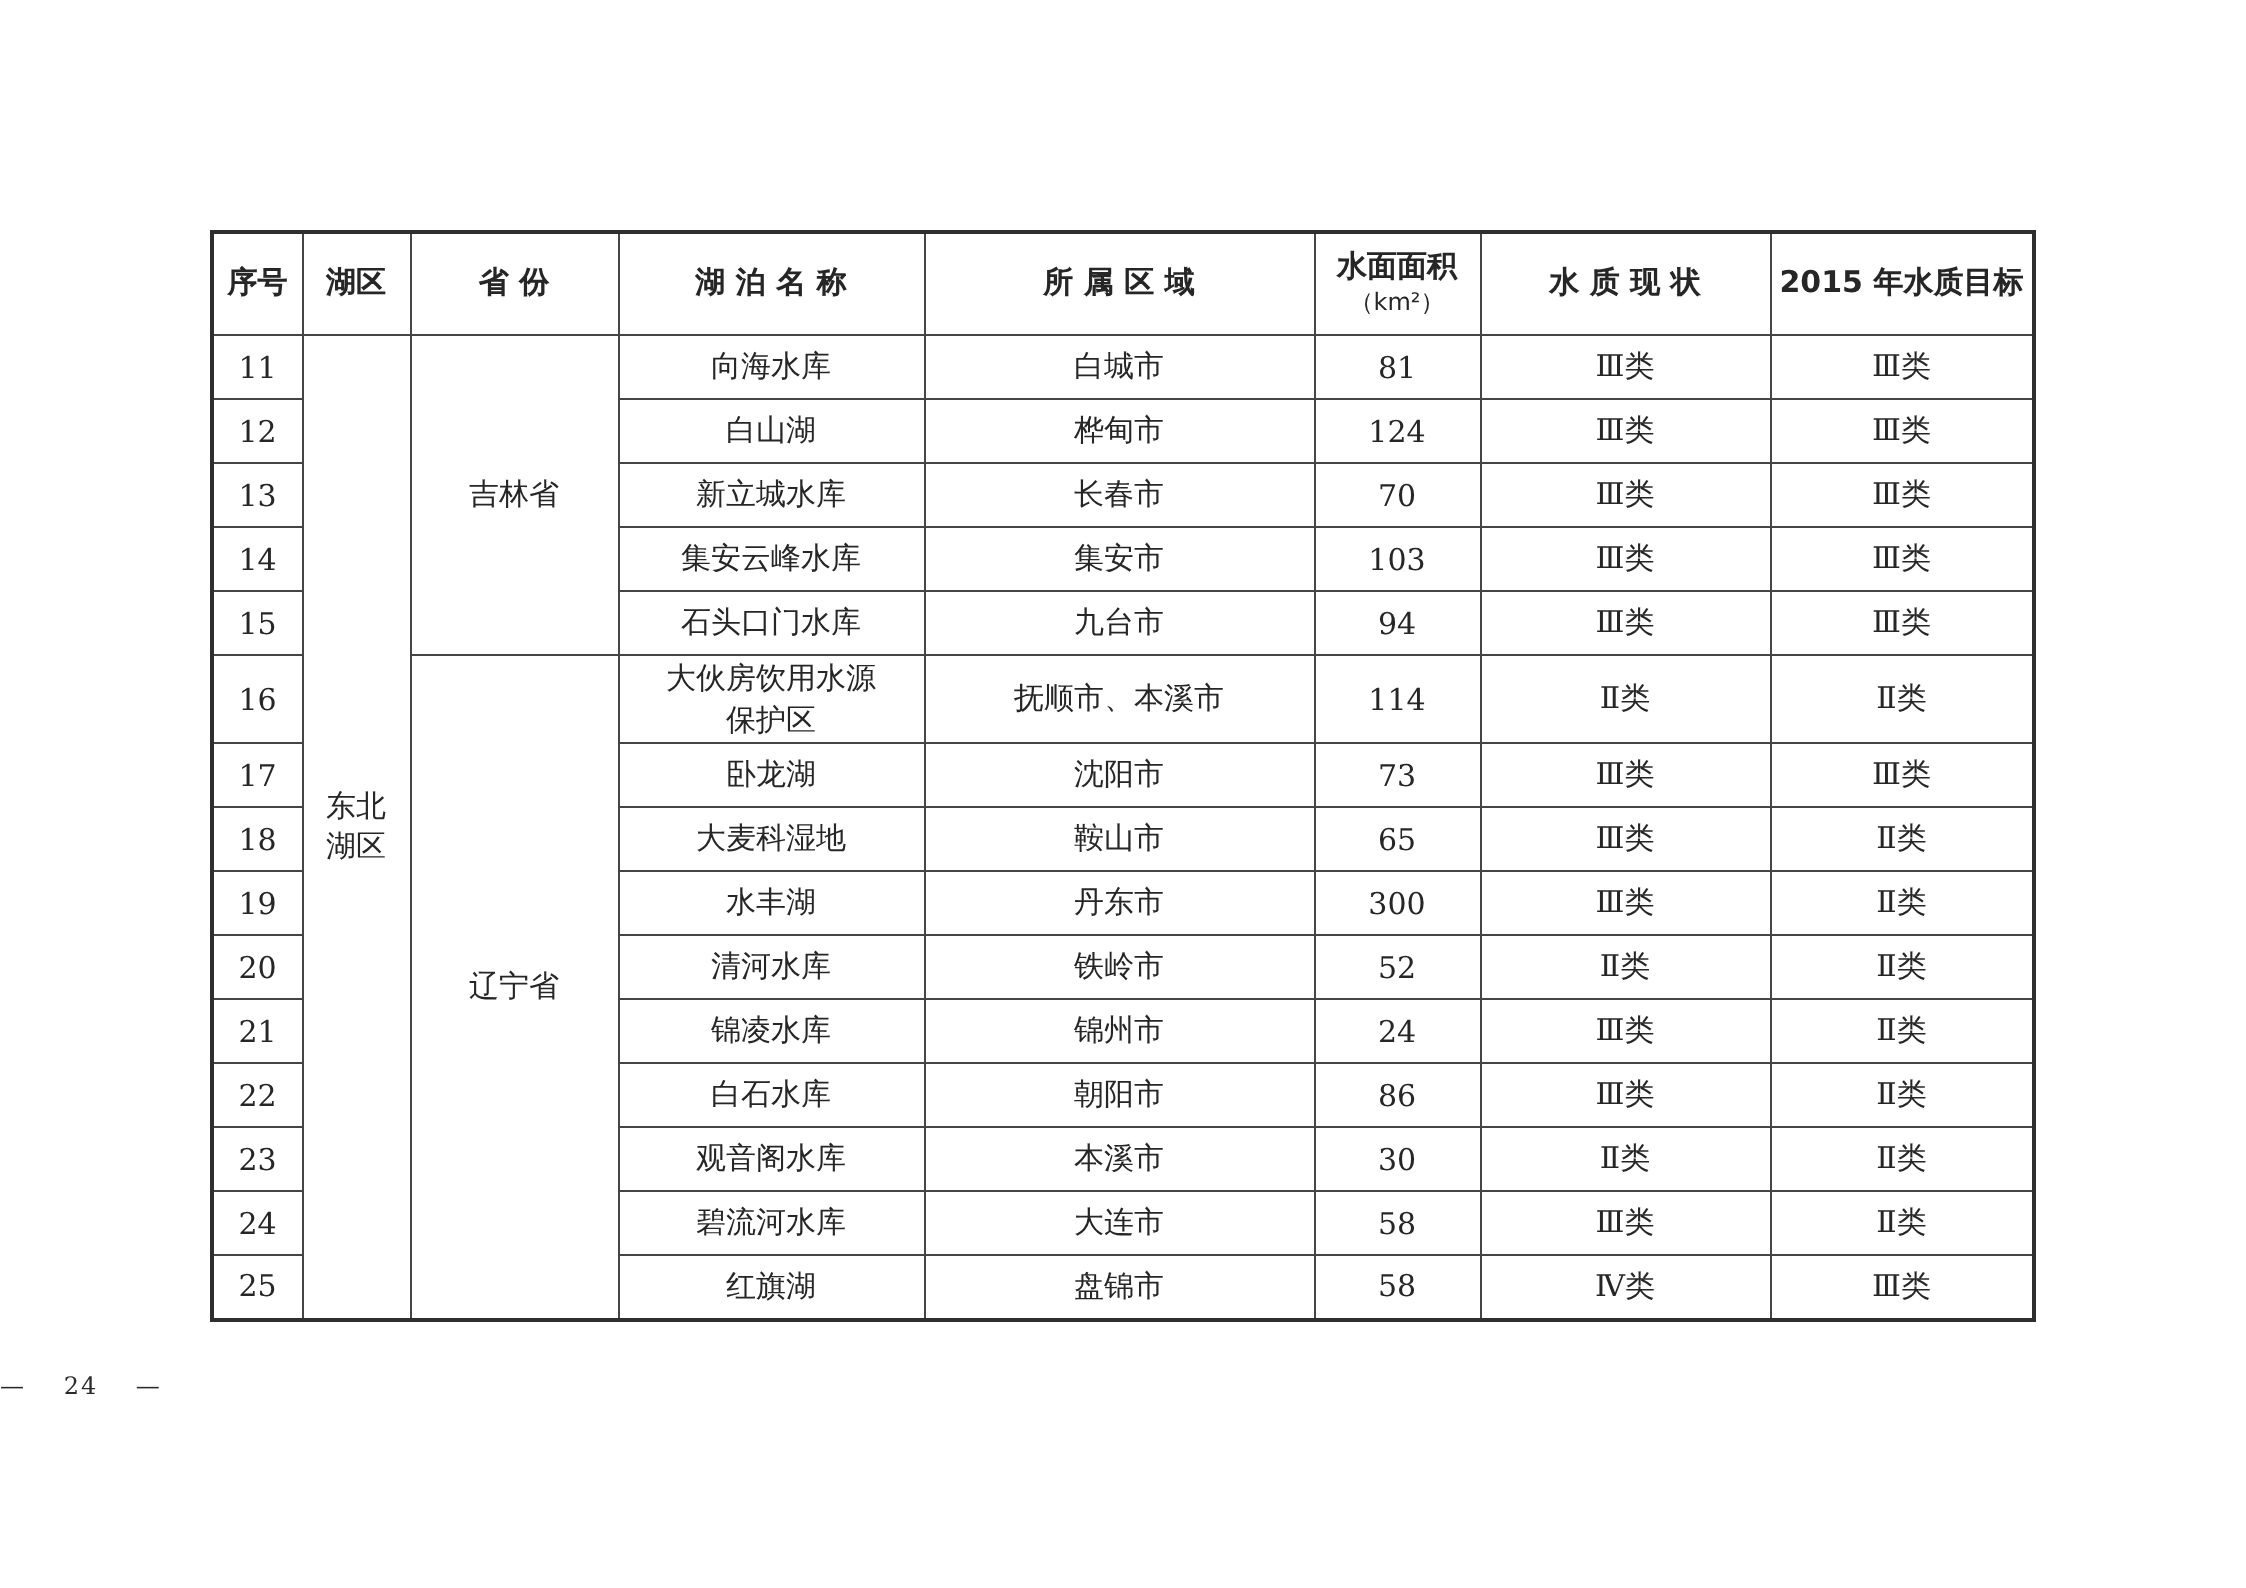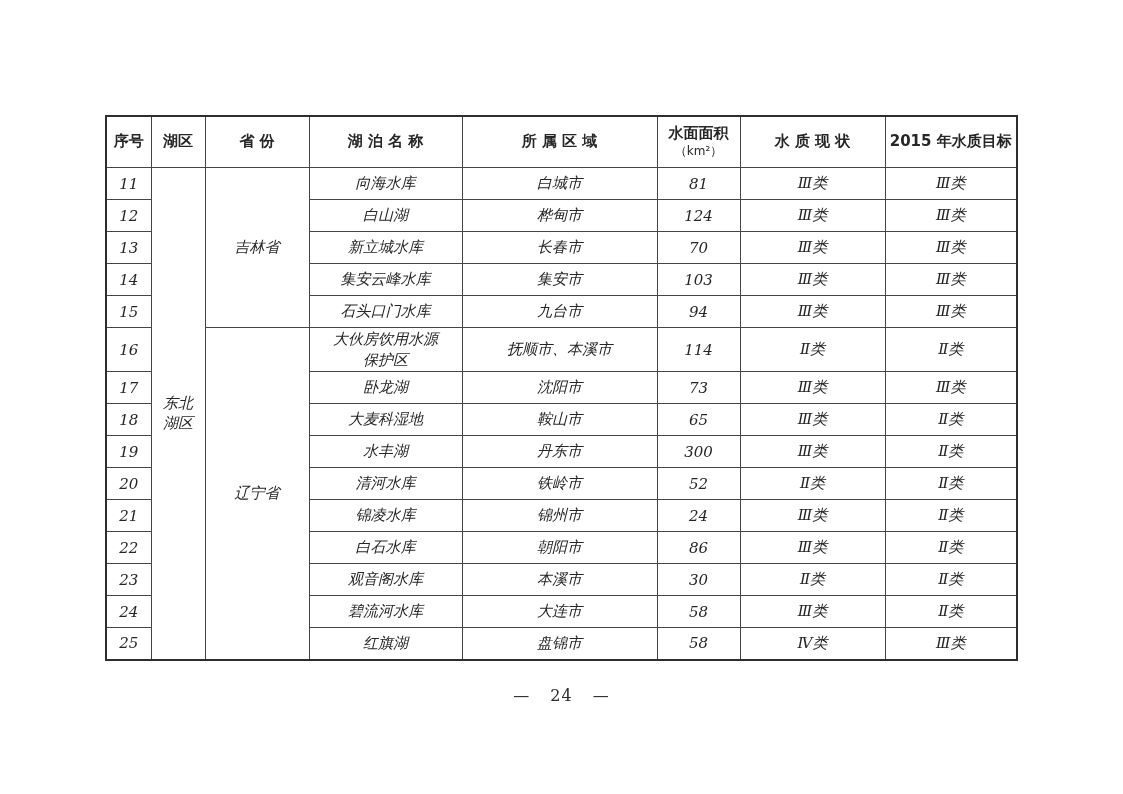--- a/index.html
+++ b/index.html
@@ -41,37 +41,35 @@
     line-height: 1.3;
   }
   table.lake-table thead th .unit-line {
     display: block;
     font-size: 12px;
     font-weight: normal;
     margin-top: 1px;
   }
   table.lake-table tbody tr {
     height: 32px;
-    font-style: italic;
   }
   table.lake-table tbody tr.tall {
     height: 44px;
   }
   .pre-wrap {
     white-space: pre-line;
     line-height: 1.35;
     margin-left: 24px;
   }
   .footer {
     position: absolute;
     top: 686px;
     left: 0;
     width: 100%;
-    text-align: center;
-    font-size: 16px;
+    font-size: 12px;
     letter-spacing: 1px;
     word-spacing: 14px;
     color: #2b2b2b;
   }
 </style>
 </head>
 <body>
 
 <div class="page">
 

